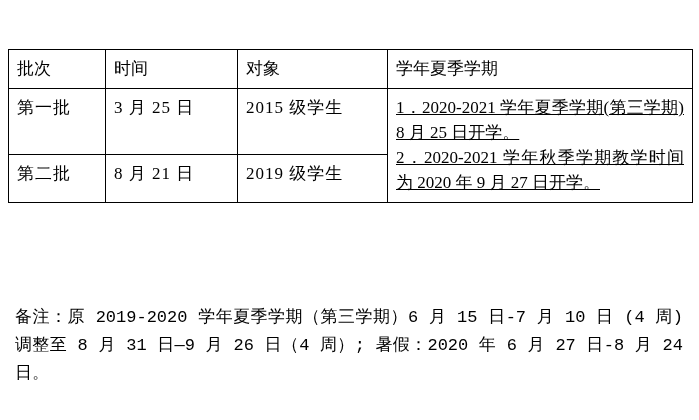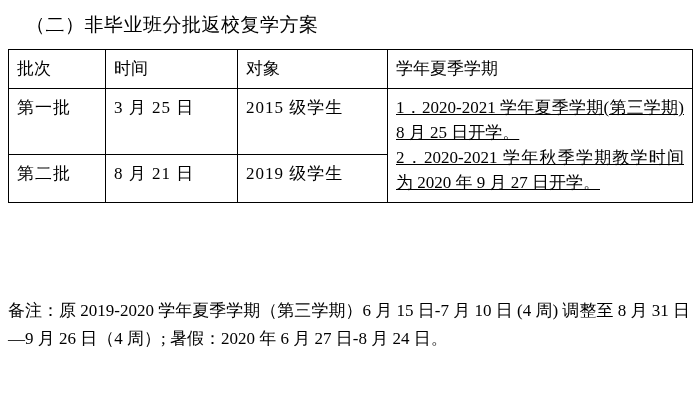--- a/index.html
+++ b/index.html
@@ -79,29 +79,29 @@
     position: absolute;
     left: 8px;
     top: 297px;
     width: 682px;
     font-size: 17px;
     line-height: 28px;
     text-align: justify;
     text-justify: inter-ideograph;
   }
   .note p {
-    margin: 0;
+    margin: 7px;
+    font-family: Liberation Mono, monospace;
   }
 </style>
 </head>
 <body>
 
 <div class="page">
 
-  <div class="doc-title">（二）非毕业班分批返校复学方案</div>
 
   <div class="table-wrap">
     <table class="schedule">
       <colgroup>
         <col class="col-batch">
         <col class="col-time">
         <col class="col-obj">
         <col class="col-plan">
       </colgroup>
       <tbody>

